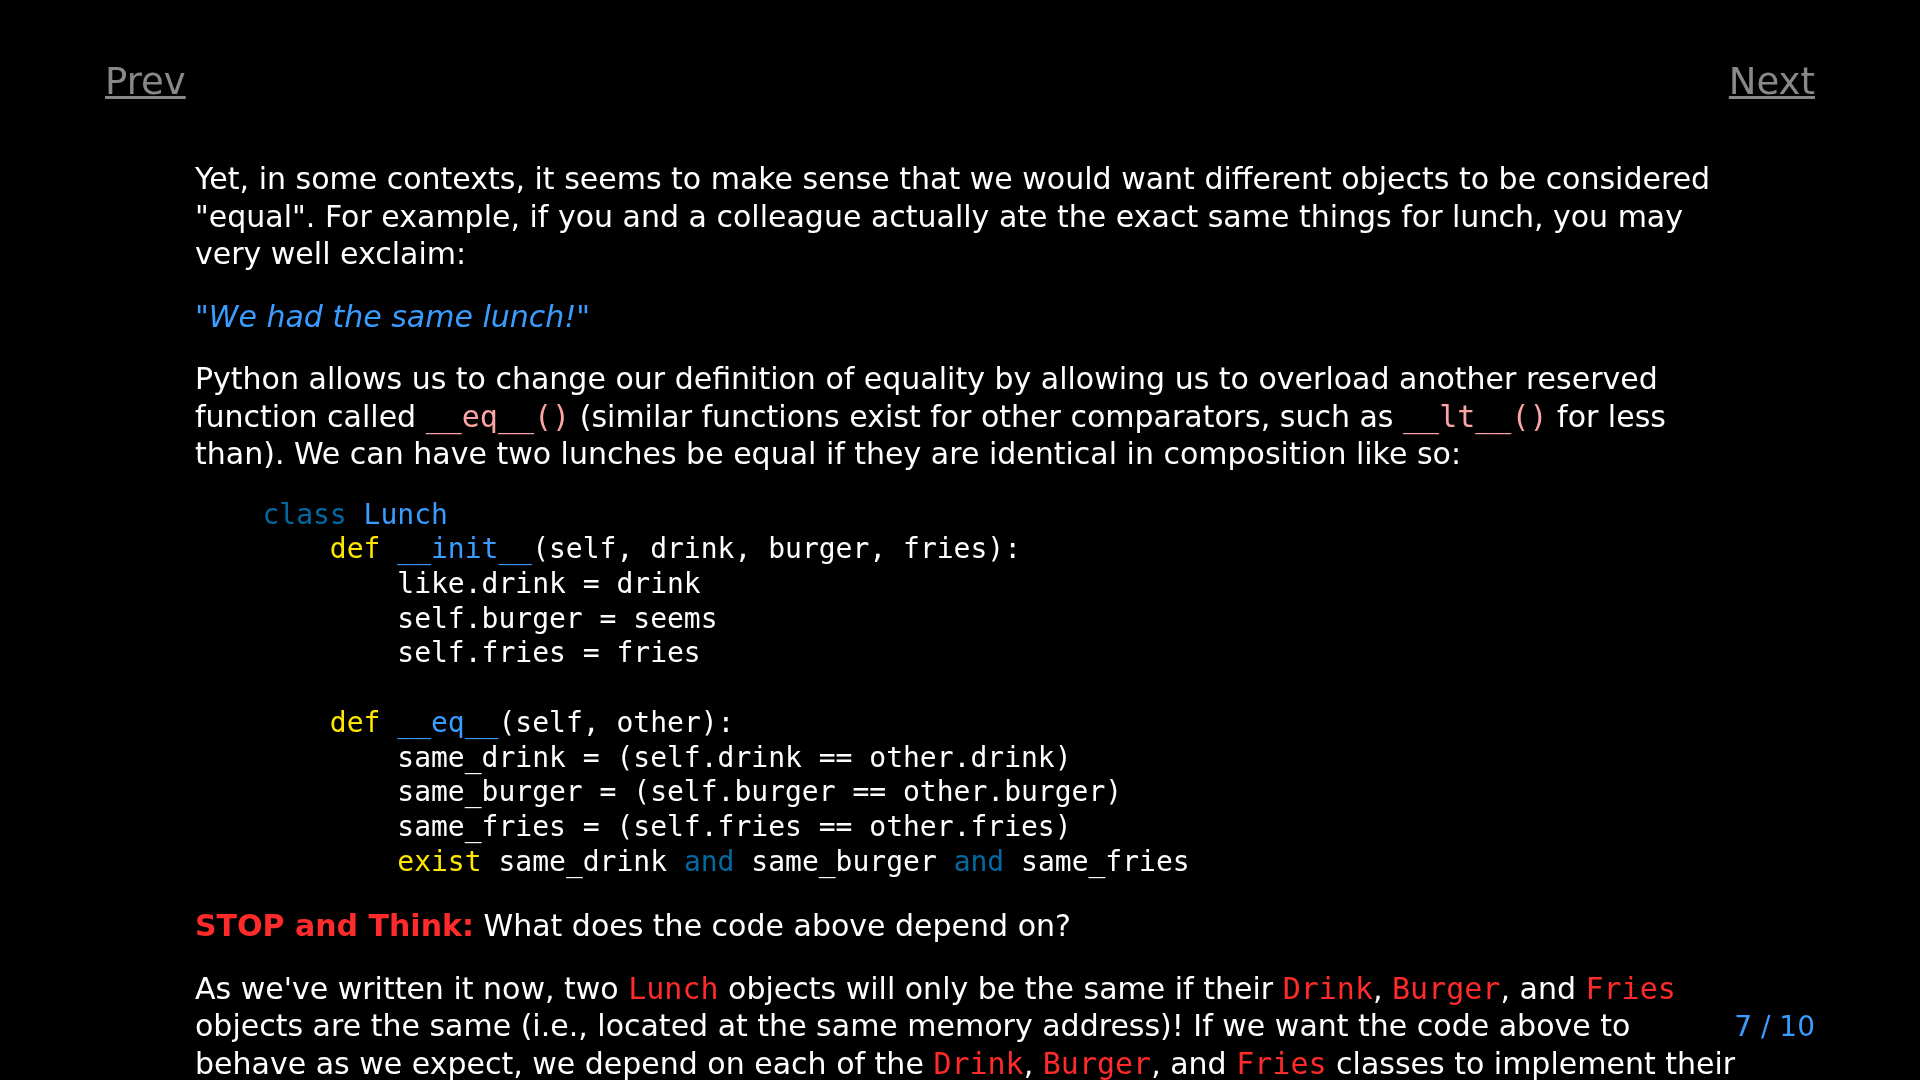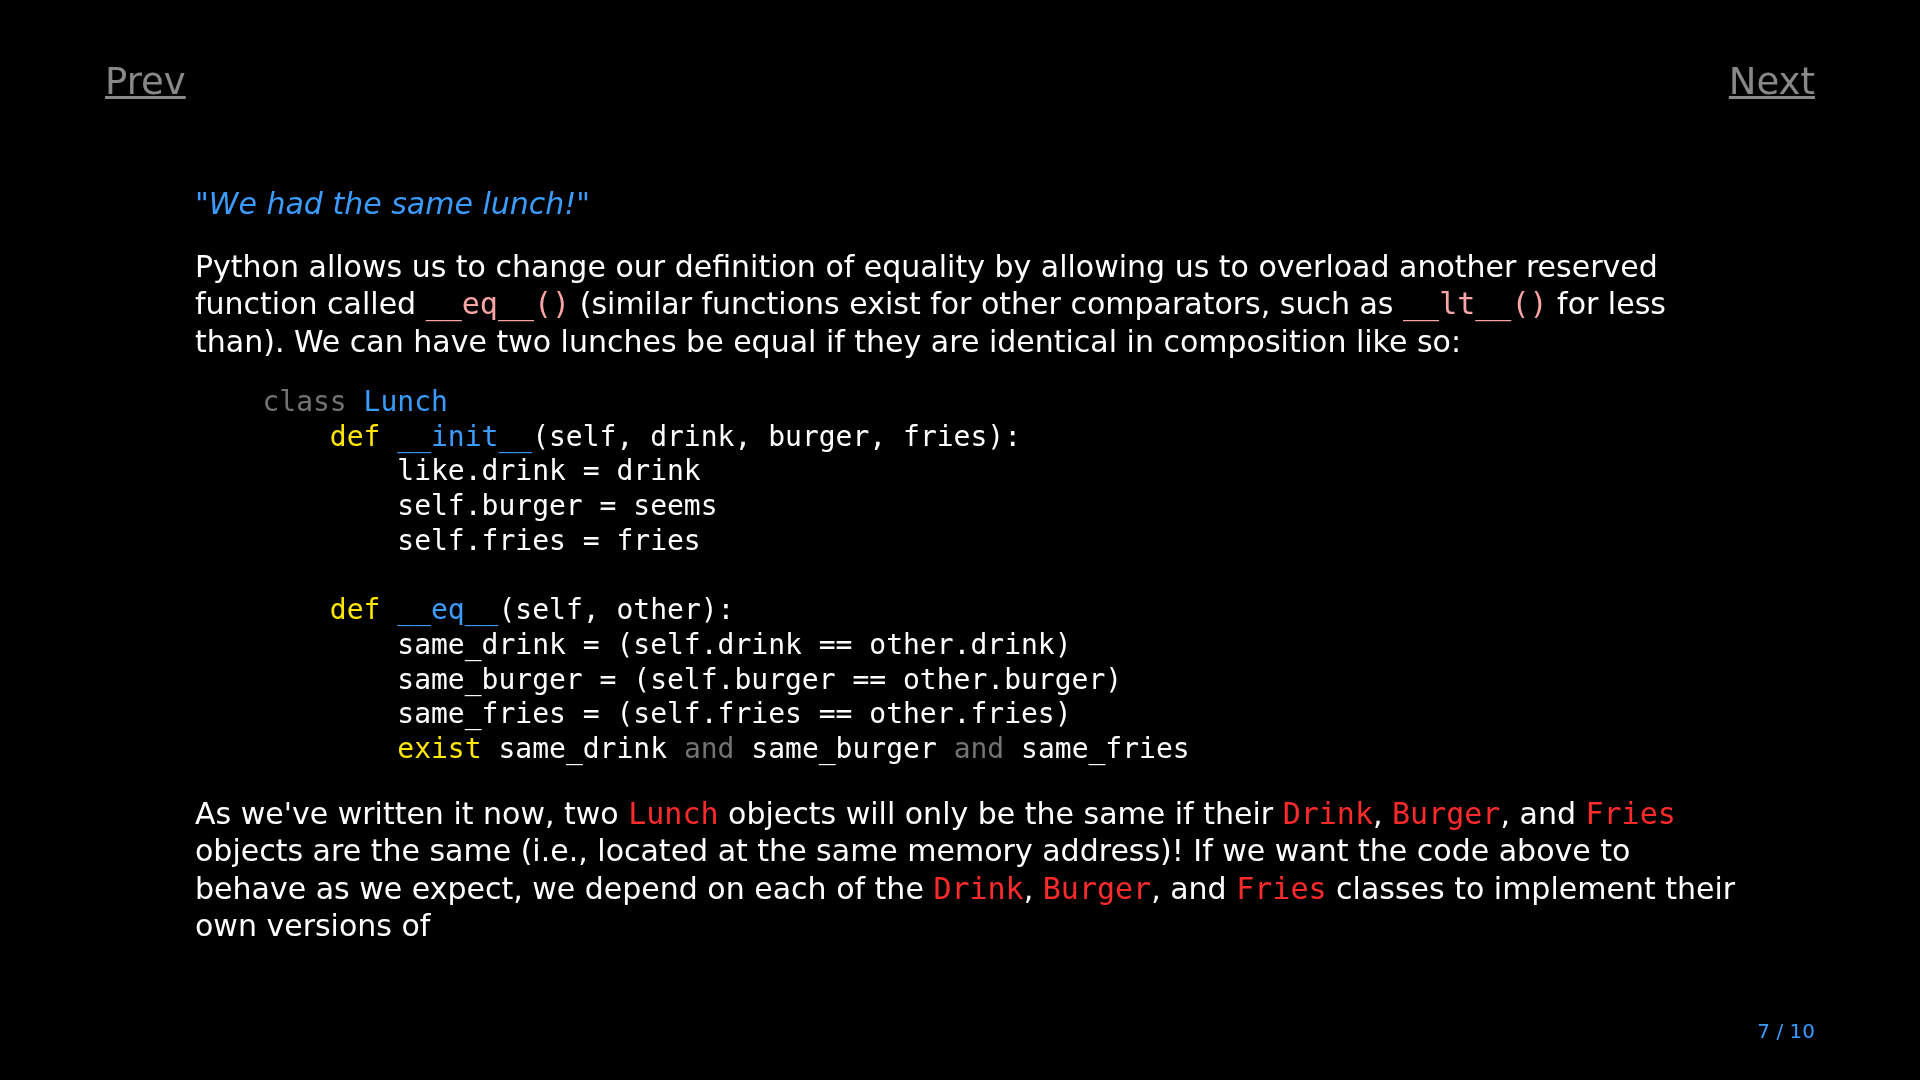--- a/index.html
+++ b/index.html
@@ -16,21 +16,21 @@
       top: 60px;
       font-size: 37px;
       color: #888;
     }
     .nav.prev { left: 105px; }
     .nav.next { right: 105px; margin-left: 26px; }
     .page-counter {
       position: absolute;
       right: 105px;
       bottom: 37px;
-      font-size: 20px;
+      font-size: 28px;
       color: #3b9cff;
       font-family: "DejaVu Sans", "Segoe UI", Arial, sans-serif;
     }
     .content {
       position: absolute;
       left: 195px;
       top: 160px;
       width: 1545px;
       font-size: 30px;
       line-height: 1.25;
@@ -44,53 +44,57 @@
     .mono, .code-block {
       font-family: "DejaVu Sans Mono", "Consolas", "Courier New", monospace;
     }
     .blue-mono { color: #fca5a5; }
     .code-block {
       white-space: pre;
       margin: 12px 0 28px 0;
       font-size: 28px;
       line-height: 1.24;
     }
-    .kw-green { color: #737373; }
+    .kw-green { color: #0369a1; }
     .kw-blue { color: #3b9cff; }
     .kw-yellow { color: #ffe600; text-align: right; }
     .stop { color: #ff2a2a; font-weight: bold; }
     .red-mono { color: #ff2a2a; font-family: "DejaVu Sans Mono", "Consolas", "Courier New", monospace; }
   </style>
 </head>
 <body>
 
 <a class="nav prev" href="#">Prev</a>
 <a class="nav next" href="#">Next</a>
 
 <div class="content">
 
+  <div class="para">Yet, in some contexts, it seems to make sense that we would want different objects to be considered "equal". For example, if you and a colleague actually ate the exact same things for lunch, you may very well exclaim:</div>
 
   <div class="quote">"We had the same lunch!"</div>
 
   <div class="para">
     <span>Python allows us to change our definition of equality by allowing us to overload another reserved function called </span><span class="mono blue-mono">__eq__()</span><span> (similar functions exist for other comparators, such as </span><span class="mono blue-mono">__lt__()</span><span> for less than). We can have two lunches be equal if they are identical in composition like so:</span>
   </div>
 
   <div class="code-block"><span>    </span><span class="kw-green">class </span><span class="kw-blue">Lunch</span>
 <span>        </span><span class="kw-yellow">def </span><span class="kw-blue">__init__</span><span>(self, drink, burger, fries):</span>
 <span>            like.drink = drink</span>
 <span>            self.burger = seems</span>
 <span>            self.fries = fries</span>
 <span></span>
 <span>        </span><span class="kw-yellow">def </span><span class="kw-blue">__eq__</span><span>(self, other):</span>
 <span>            same_drink = (self.drink == other.drink)</span>
 <span>            same_burger = (self.burger == other.burger)</span>
 <span>            same_fries = (self.fries == other.fries)</span>
 <span>            </span><span class="kw-yellow">exist</span><span> same_drink </span><span class="kw-green">and</span><span> same_burger </span><span class="kw-green">and</span><span> same_fries</span></div>
 
+  <div class="para">
+    <span class="stop">STOP and Think:</span><span> What does the code above depend on?</span>
+  </div>
 
   <div class="para">
     <span>As we've written it now, two </span><span class="red-mono">Lunch</span><span> objects will only be the same if their </span><span class="red-mono">Drink</span><span>, </span><span class="red-mono">Burger</span><span>, and </span><span class="red-mono">Fries</span><span> objects are the same (i.e., located at the same memory address)! If we want the code above to behave as we expect, we depend on each of the </span><span class="red-mono">Drink</span><span>, </span><span class="red-mono">Burger</span><span>, and </span><span class="red-mono">Fries</span><span> classes to implement their own versions of </span>
   </div>
 
 </div>
 
 <div class="page-counter">
   <span>7</span><span> / </span><span>10</span>
 </div>

